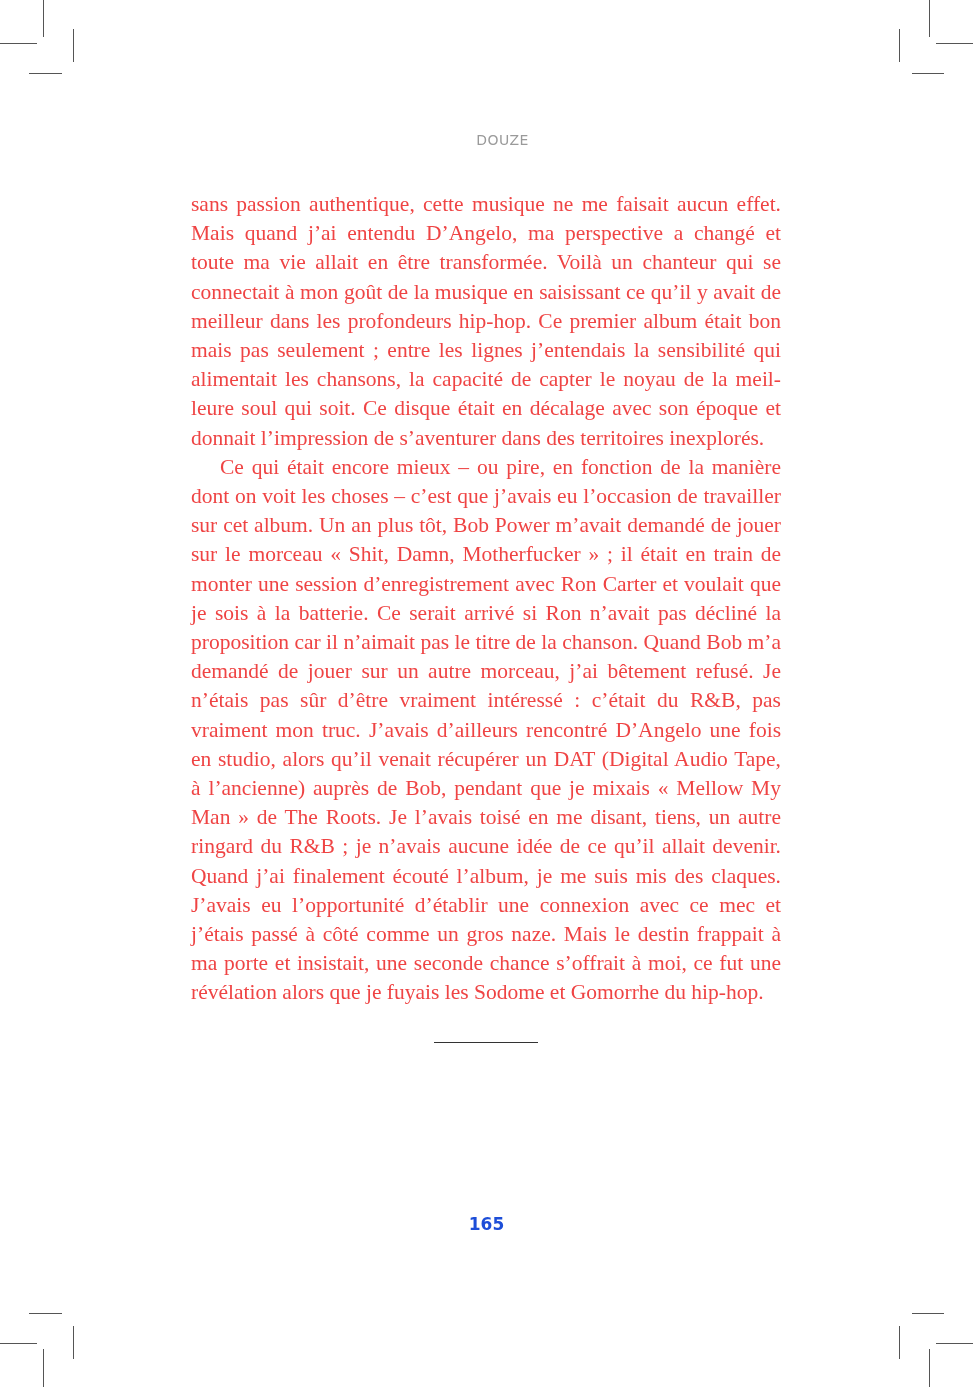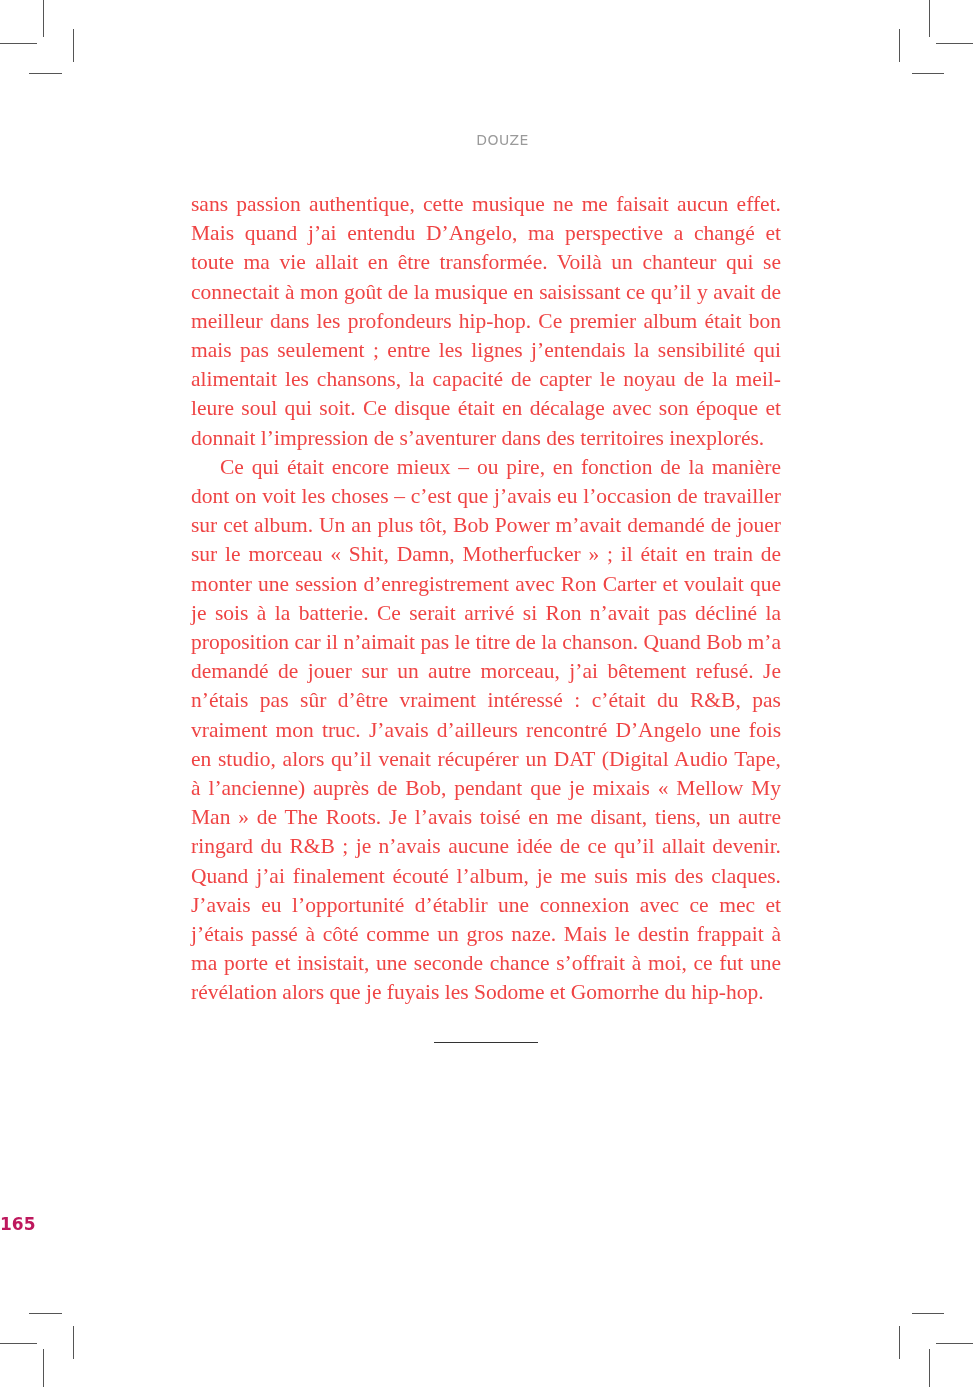--- a/index.html
+++ b/index.html
@@ -16,22 +16,22 @@
     position: absolute; left: 191px; top: 190px; width: 590px;
     font-family: "Liberation Serif", "DejaVu Serif", serif;
     font-size: 21.5px; line-height: 29.2px; color: #ef4444;
   }
   .para { margin: 0; text-align: justify; text-align-last: left; hyphens: manual; }
   .indent { text-indent: 29px; }
   .separator {
     width: 104px; height: 1px; background: #333333; margin: 34px auto 32px auto;
   }
   .folio {
-    position: absolute; top: 1214px; left: 0; width: 973px; 
-    font-family: "DejaVu Sans", sans-serif; font-weight: bold; font-size: 17px; color: #be185d;
+    position: absolute; top: 1214px; left: 0; width: 973px; text-align: center;
+    font-family: "DejaVu Sans", sans-serif; font-weight: bold; font-size: 17px; color: #1d4ed8;
   }
 </style>
 </head>
 <body>
 
 <div class="mark mv" style="left:43px; top:0; height:37px;"></div>
 <div class="mark mh" style="left:0; top:43px; width:37px;"></div>
 <div class="mark mv" style="left:73px; top:29px; height:33px;"></div>
 <div class="mark mh" style="left:29px; top:73px; width:33px;"></div>
 

